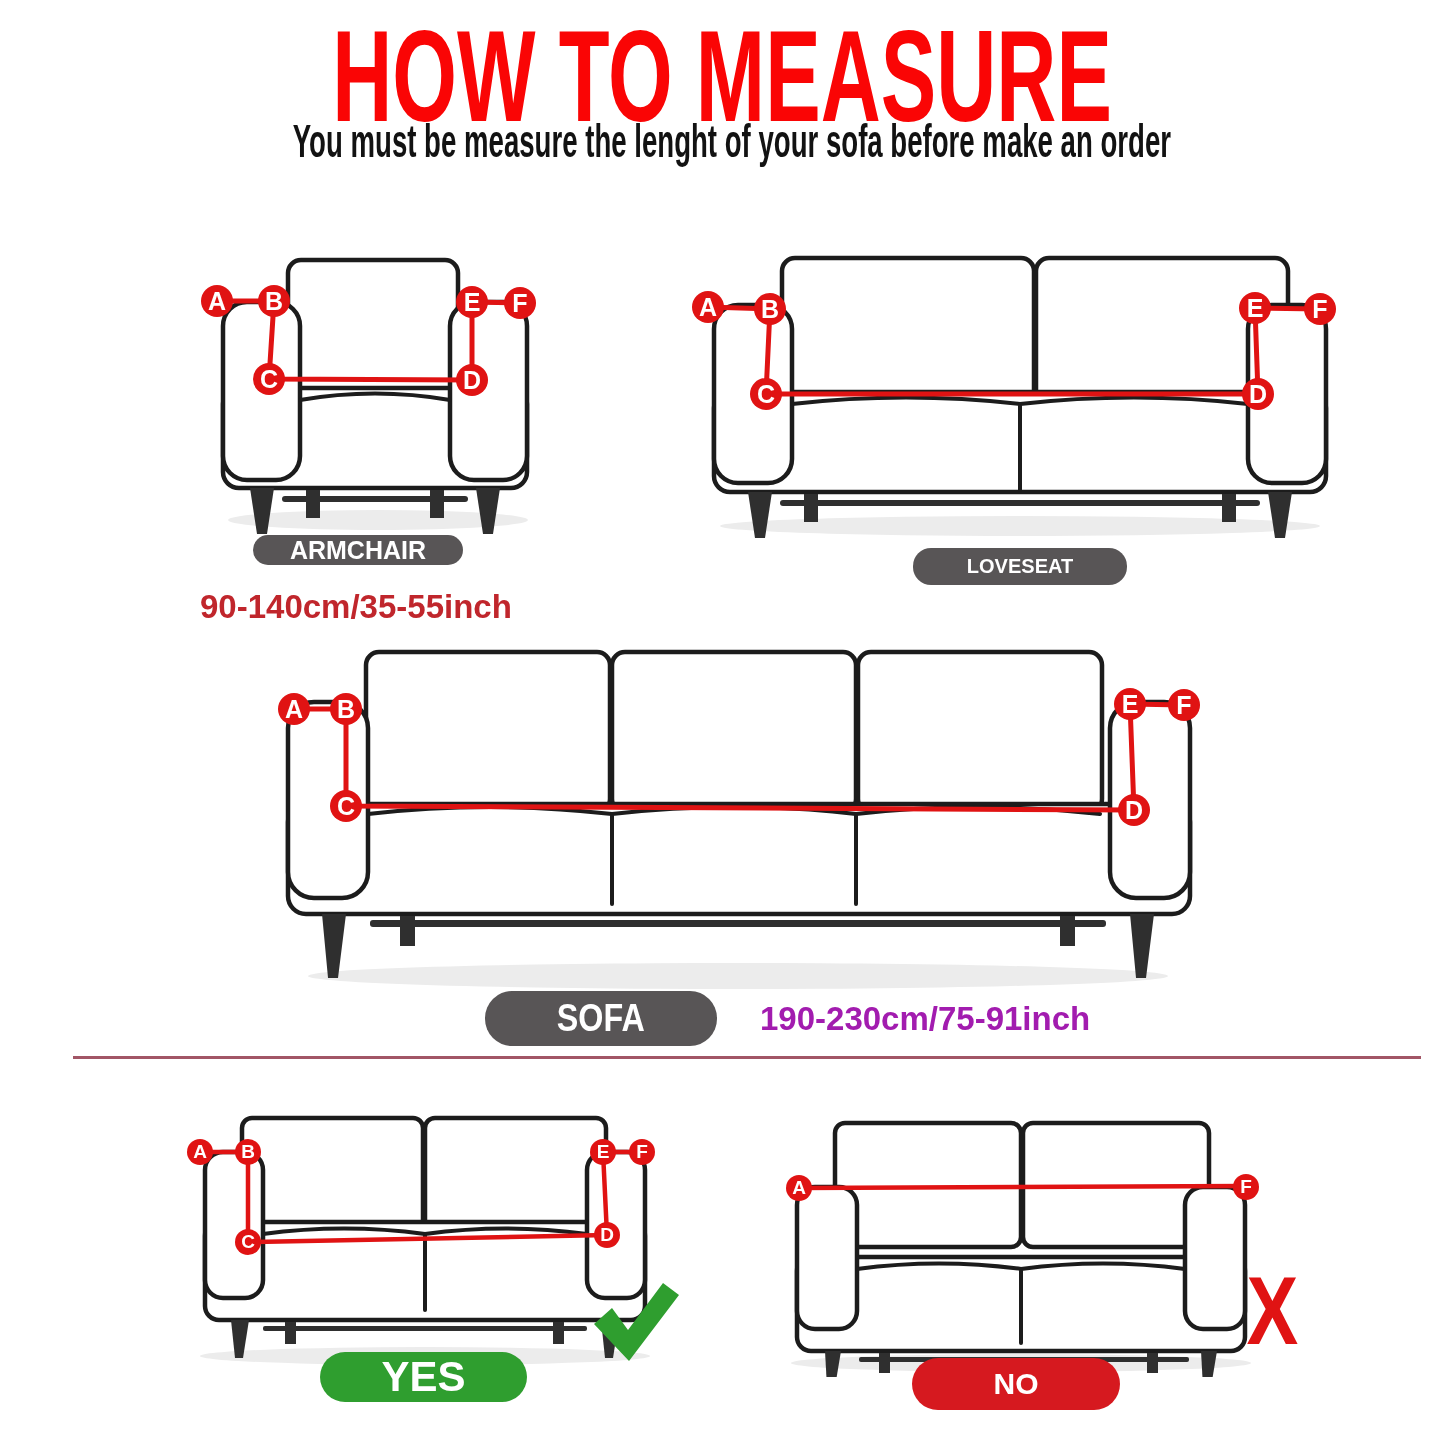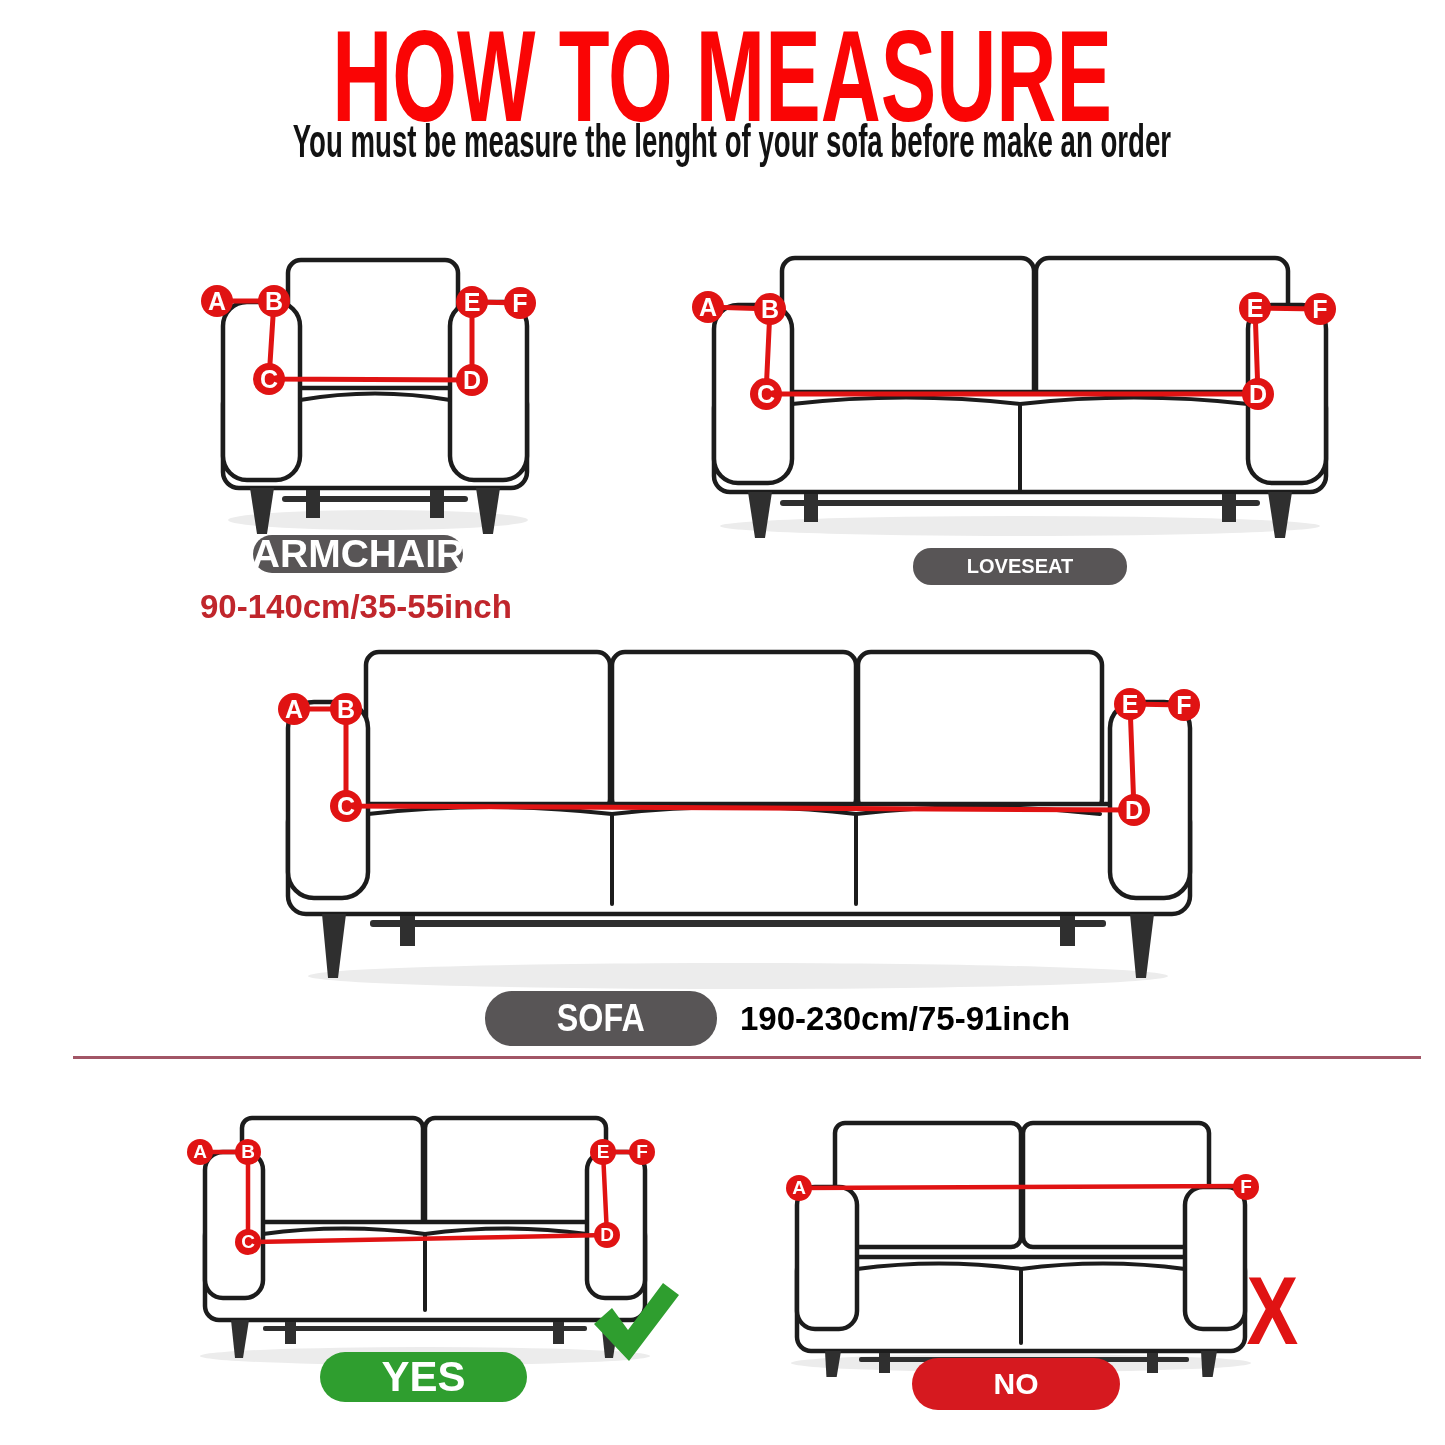--- a/index.html
+++ b/index.html
@@ -168,29 +168,29 @@
   <div class="marker m26" style="left: 187px; top: 1139px; background: rgb(224, 19, 19);">A</div>
   <div class="marker m26" style="left: 235px; top: 1139px; background: rgb(224, 19, 19);">B</div>
   <div class="marker m26" style="left: 235px; top: 1229px; background: rgb(224, 19, 19);">C</div>
   <div class="marker m26" style="left: 594px; top: 1222px; background: rgb(224, 19, 19);">D</div>
   <div class="marker m26" style="left: 590px; top: 1139px; background: rgb(224, 19, 19);">E</div>
   <div class="marker m26" style="left: 629px; top: 1139px; background: rgb(224, 19, 19);">F</div>
 
   <div class="marker m26" style="left: 786px; top: 1175px; background: rgb(224, 19, 19);">A</div>
   <div class="marker m26" style="left: 1233px; top: 1174px; background: rgb(224, 19, 19);">F</div>
 
-  <div class="pill" style="left: 253px; top: 535px; width: 210px; height: 38px; border-radius: 19px; font-size: 39px; background: rgb(88, 85, 86);">ARMCHAIR</div>
+  <div class="pill" style="left: 253px; top: 535px; width: 210px; height: 30px; border-radius: 19px; font-size: 25px; background: rgb(88, 85, 86);">ARMCHAIR</div>
   <div class="range center" style="left: 200px; top: 588px; width: 352px; color: rgb(192, 38, 44);">90-140cm/35-55inch</div>
 
   <div class="pill" style="left: 913px; top: 548px; width: 214px; height: 37px; border-radius: 18px; font-size: 20px; background: rgb(88, 85, 86);">LOVESEAT</div>
 
   <div class="pill" style="left: 485px; top: 991px; width: 232px; height: 55px; border-radius: 27px; font-size: 38px; background: rgb(88, 85, 86);">
        <span style="display:inline-block;transform:scaleX(0.85)">SOFA</span>
     </div>
-  <div class="range" style="left: 740px; top: 1000px; color: #000000;">190-230cm/75-91inch</div>
+  <div class="range" style="left: 760px; top: 1000px; color: #a21caf;">190-230cm/75-91inch</div>
 
   <div id="divider" class="abs" style="left: 73px; top: 1056px; width: 1348px; background: rgb(162, 86, 102);"></div>
 
   <div class="pill" style="left: 320px; top: 1352px; width: 207px; height: 50px; border-radius: 25px; font-size: 42px; background: rgb(47, 158, 47);">YES</div>
   <div class="pill" style="left: 912px; top: 1358px; width: 208px; height: 52px; border-radius: 26px; font-size: 30px; background: rgb(214, 25, 31);">NO</div>
   <div id="x-mark" class="abs" style="left: 1240px; top: 1262px; color: rgb(224, 19, 19);">X</div>
 
 </div>
 
 </body></html>

